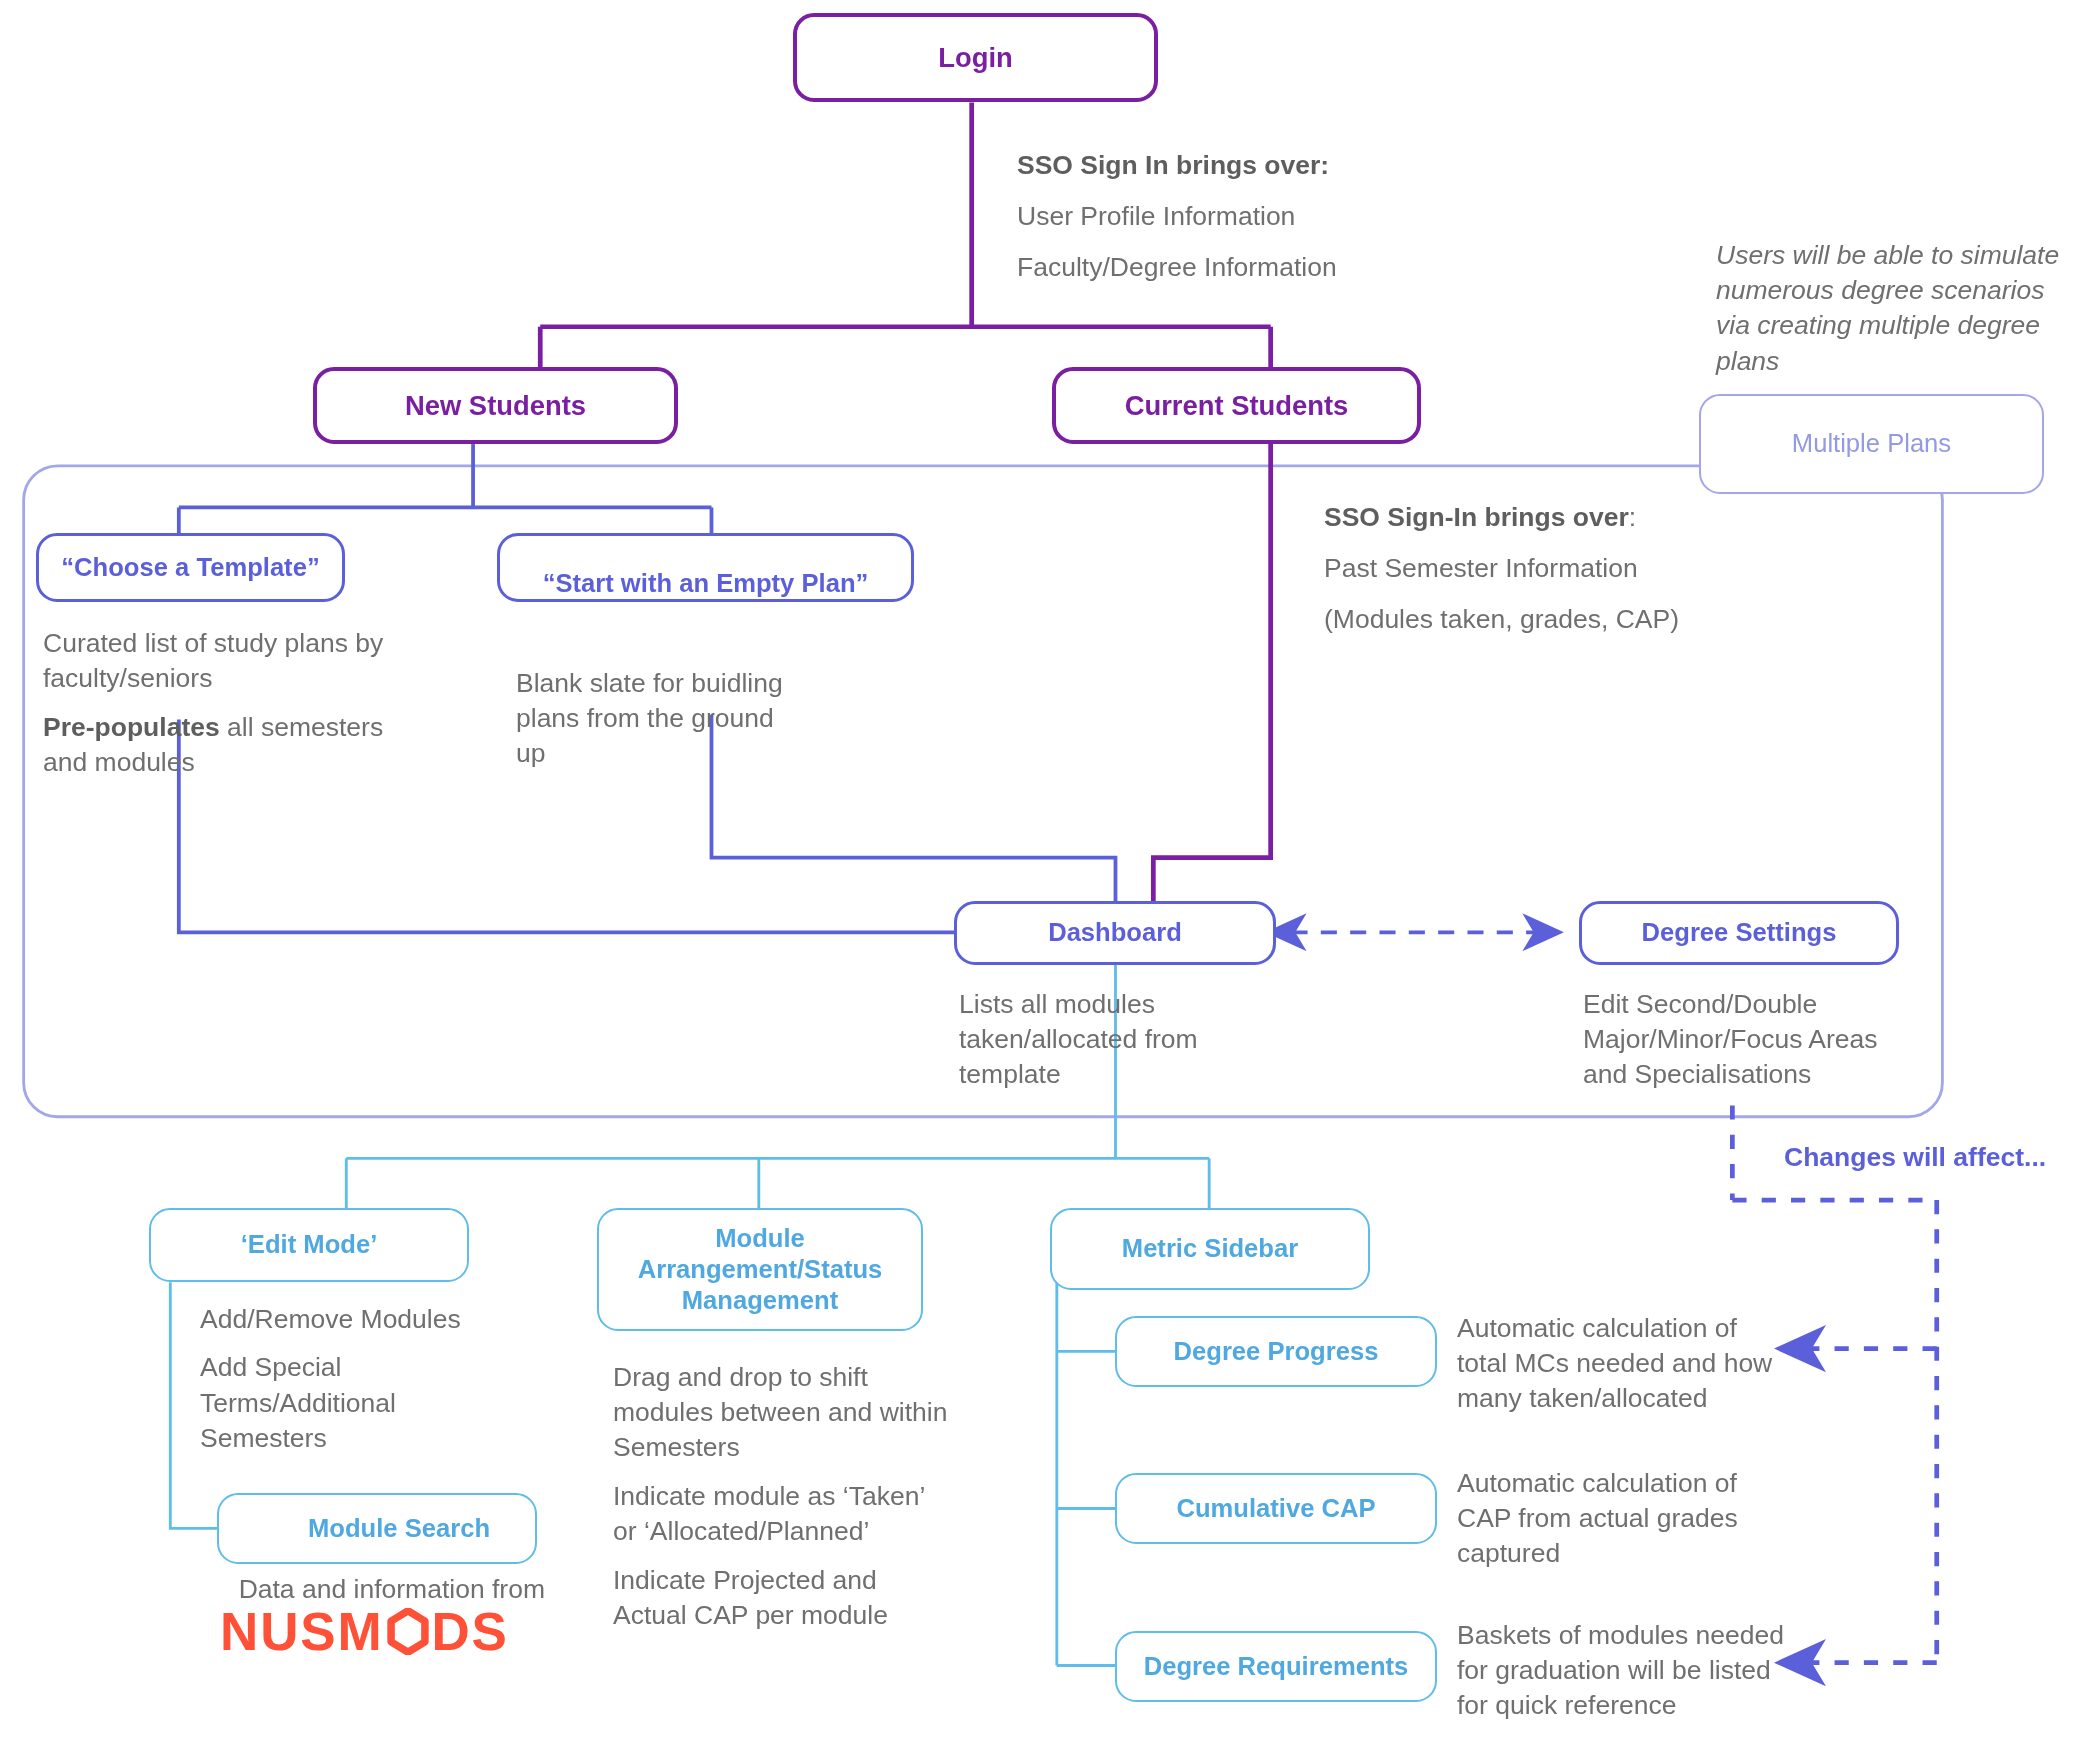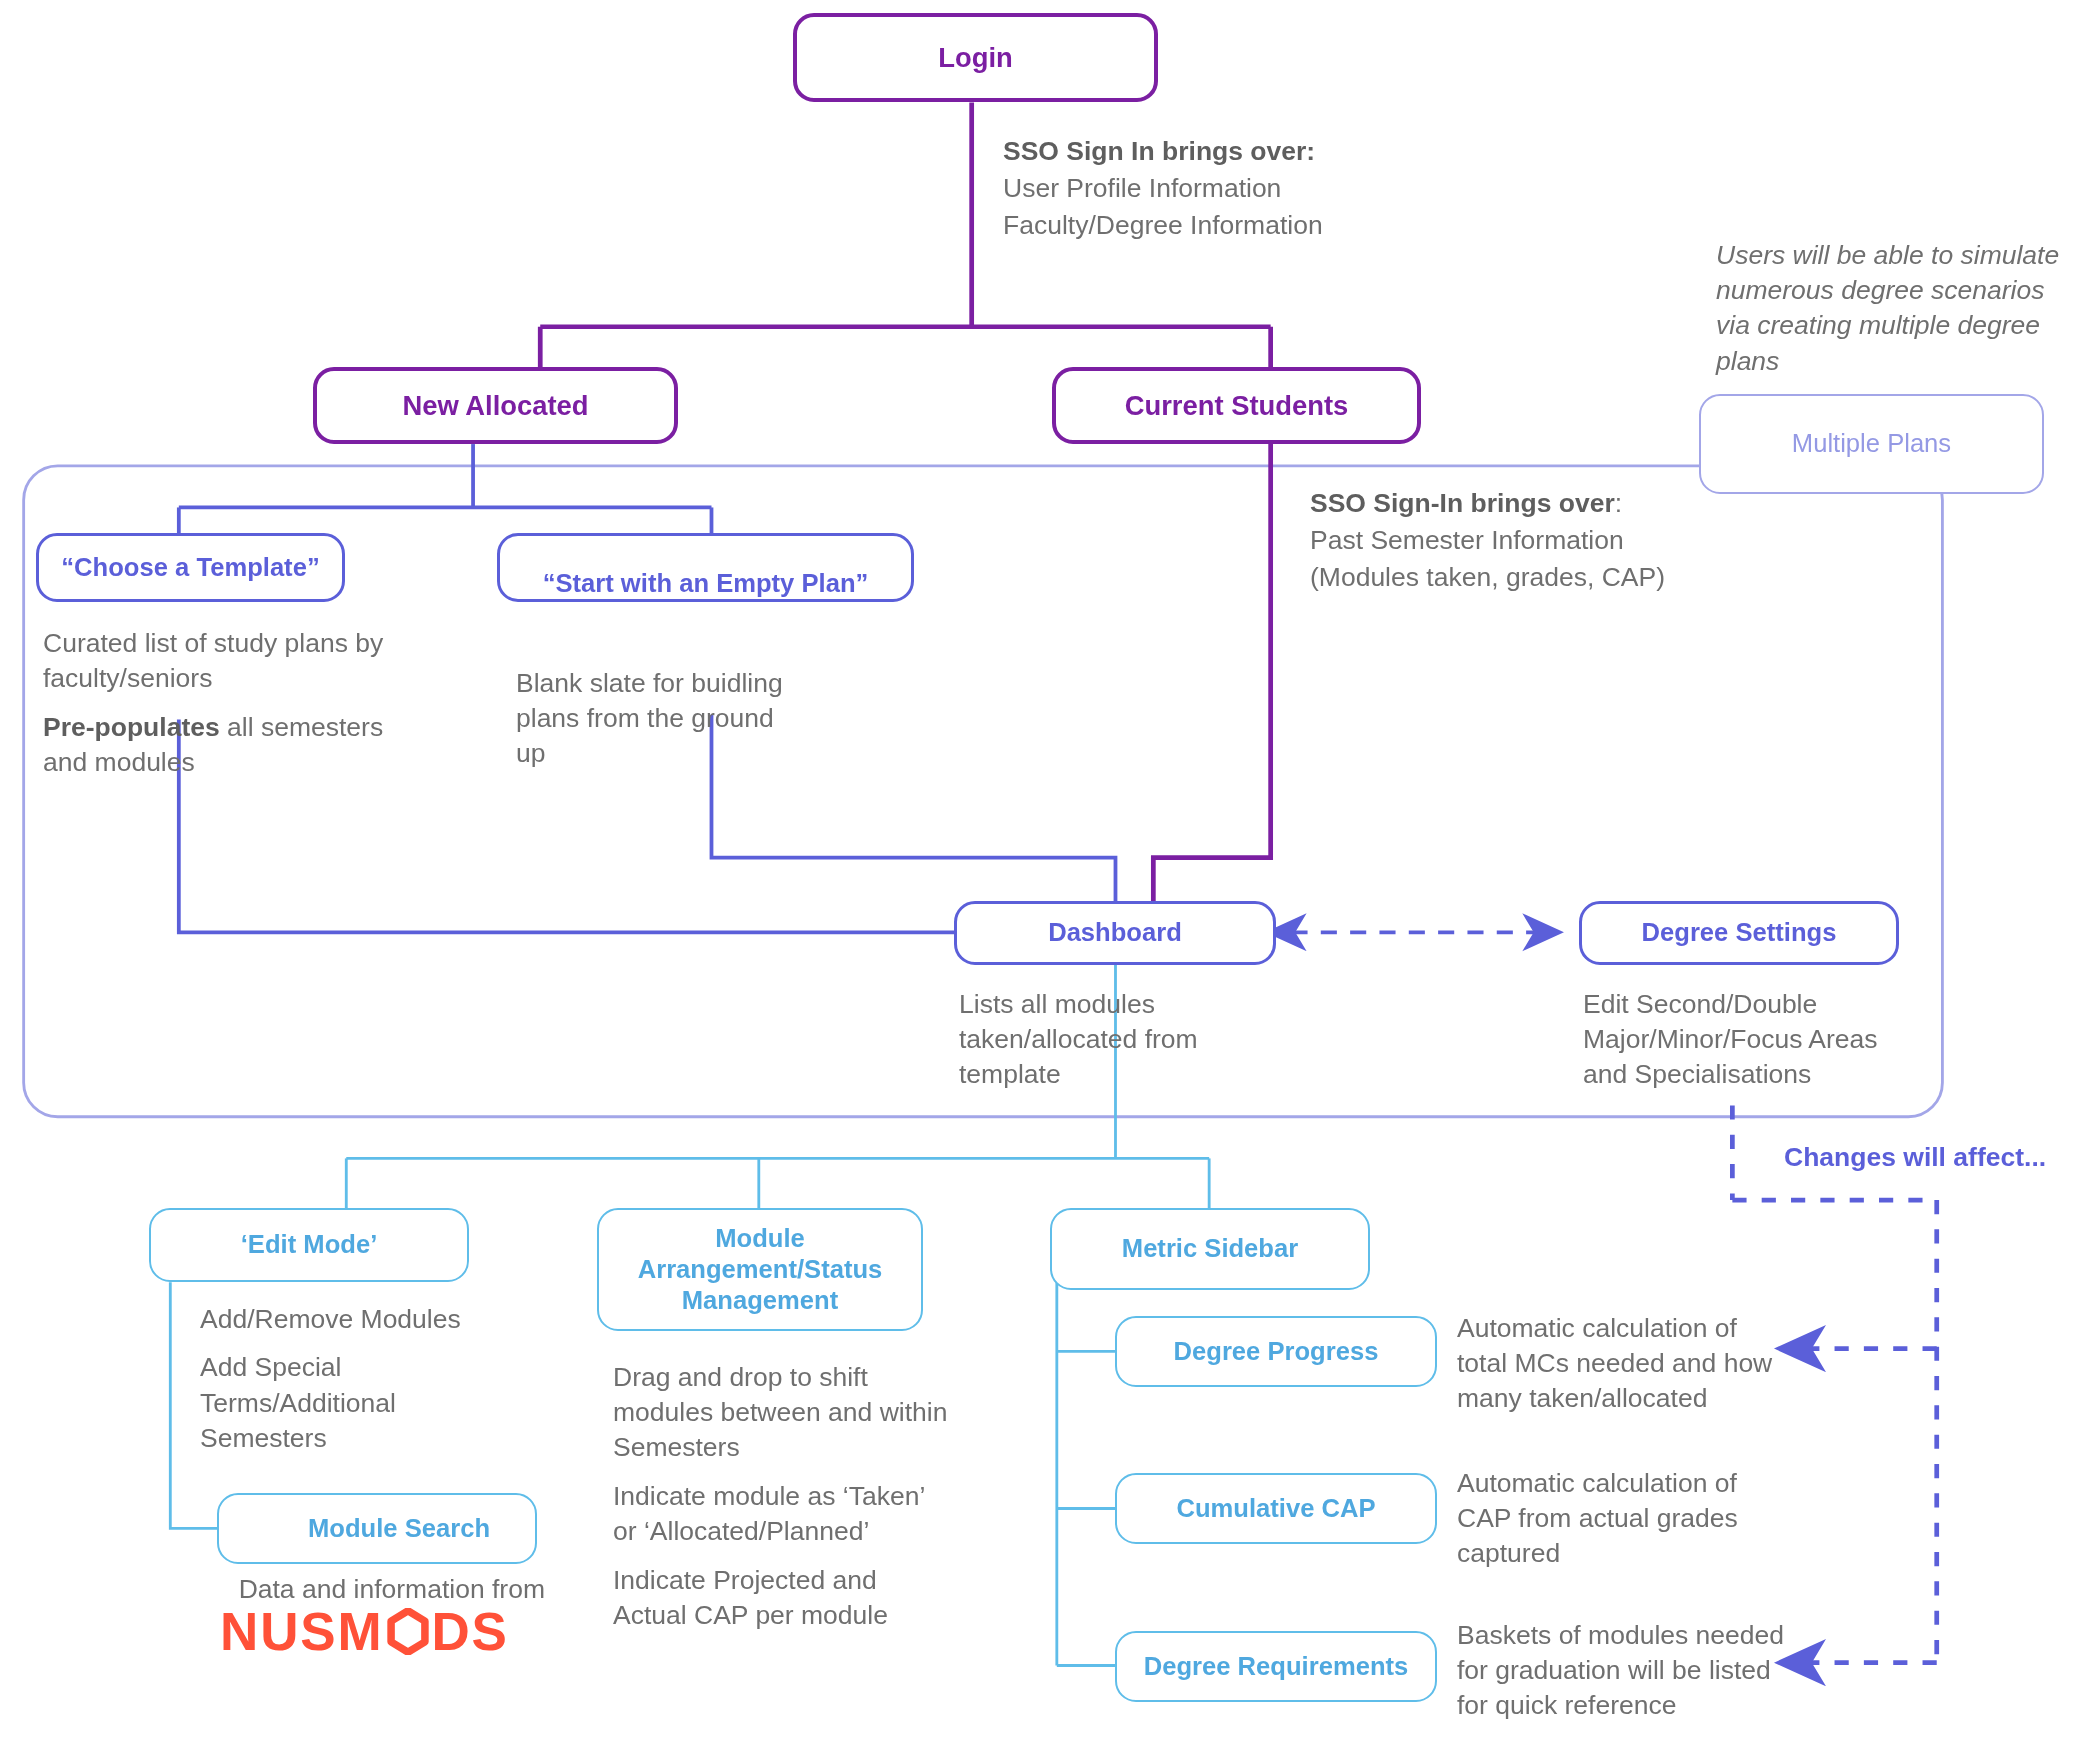--- a/index.html
+++ b/index.html
@@ -67,21 +67,21 @@
   .note.center{ text-align:right; }
   .label-purple{
     position:absolute;
     color:#5B5FD9;
     font-size:26.5px;
     font-weight:bold;
     z-index:6;
   }
   .para{ margin:0 0 13.2px 0; }
   .para:last-child{ margin-bottom:0; }
-  .tight p{ margin:2px; }
+  .tight p{ margin:16px; }
   
   .nusmods{
     position:absolute;
     z-index:7;
     display:flex;
     align-items:center;
     color:#FF5138;
     font-size:53px;
     font-weight:bold;
     letter-spacing:1.9px;
@@ -150,21 +150,21 @@
     <path d="M2047,1268 L2047,1757" fill="none" stroke="#5B5FD9" stroke-width="5" stroke-dasharray="15,16"></path>
     <path d="M2047,1425 L1885,1425" fill="none" stroke="#5B5FD9" stroke-width="5" stroke-dasharray="15,16" marker-end="url(#arrow-indigo-left)"></path>
     <path d="M2047,1757 L1885,1757" fill="none" stroke="#5B5FD9" stroke-width="5" stroke-dasharray="15,16" marker-end="url(#arrow-indigo-left)"></path>
   </svg>
 
   <div class="node purple-strong" style="left:793px; top:13.2px; width:365px; height:89px;">
     <span>Login</span>
   </div>
 
   <div class="node purple-strong" style="left:313px; top:367px; width:365px; height:77px;">
-    <span>New Allocated</span>
+    <span>New Students</span>
   </div>
 
   <div class="node purple-strong" style="left:1052px; top:367px; width:369px; height:77px;">
     <span>Current Students</span>
   </div>
 
   <div class="node indigo-light" style="left:1699px; top:394px; width:345px; height:100px;text-align:right;">
     <span>Multiple Plans</span>
   </div>
 

